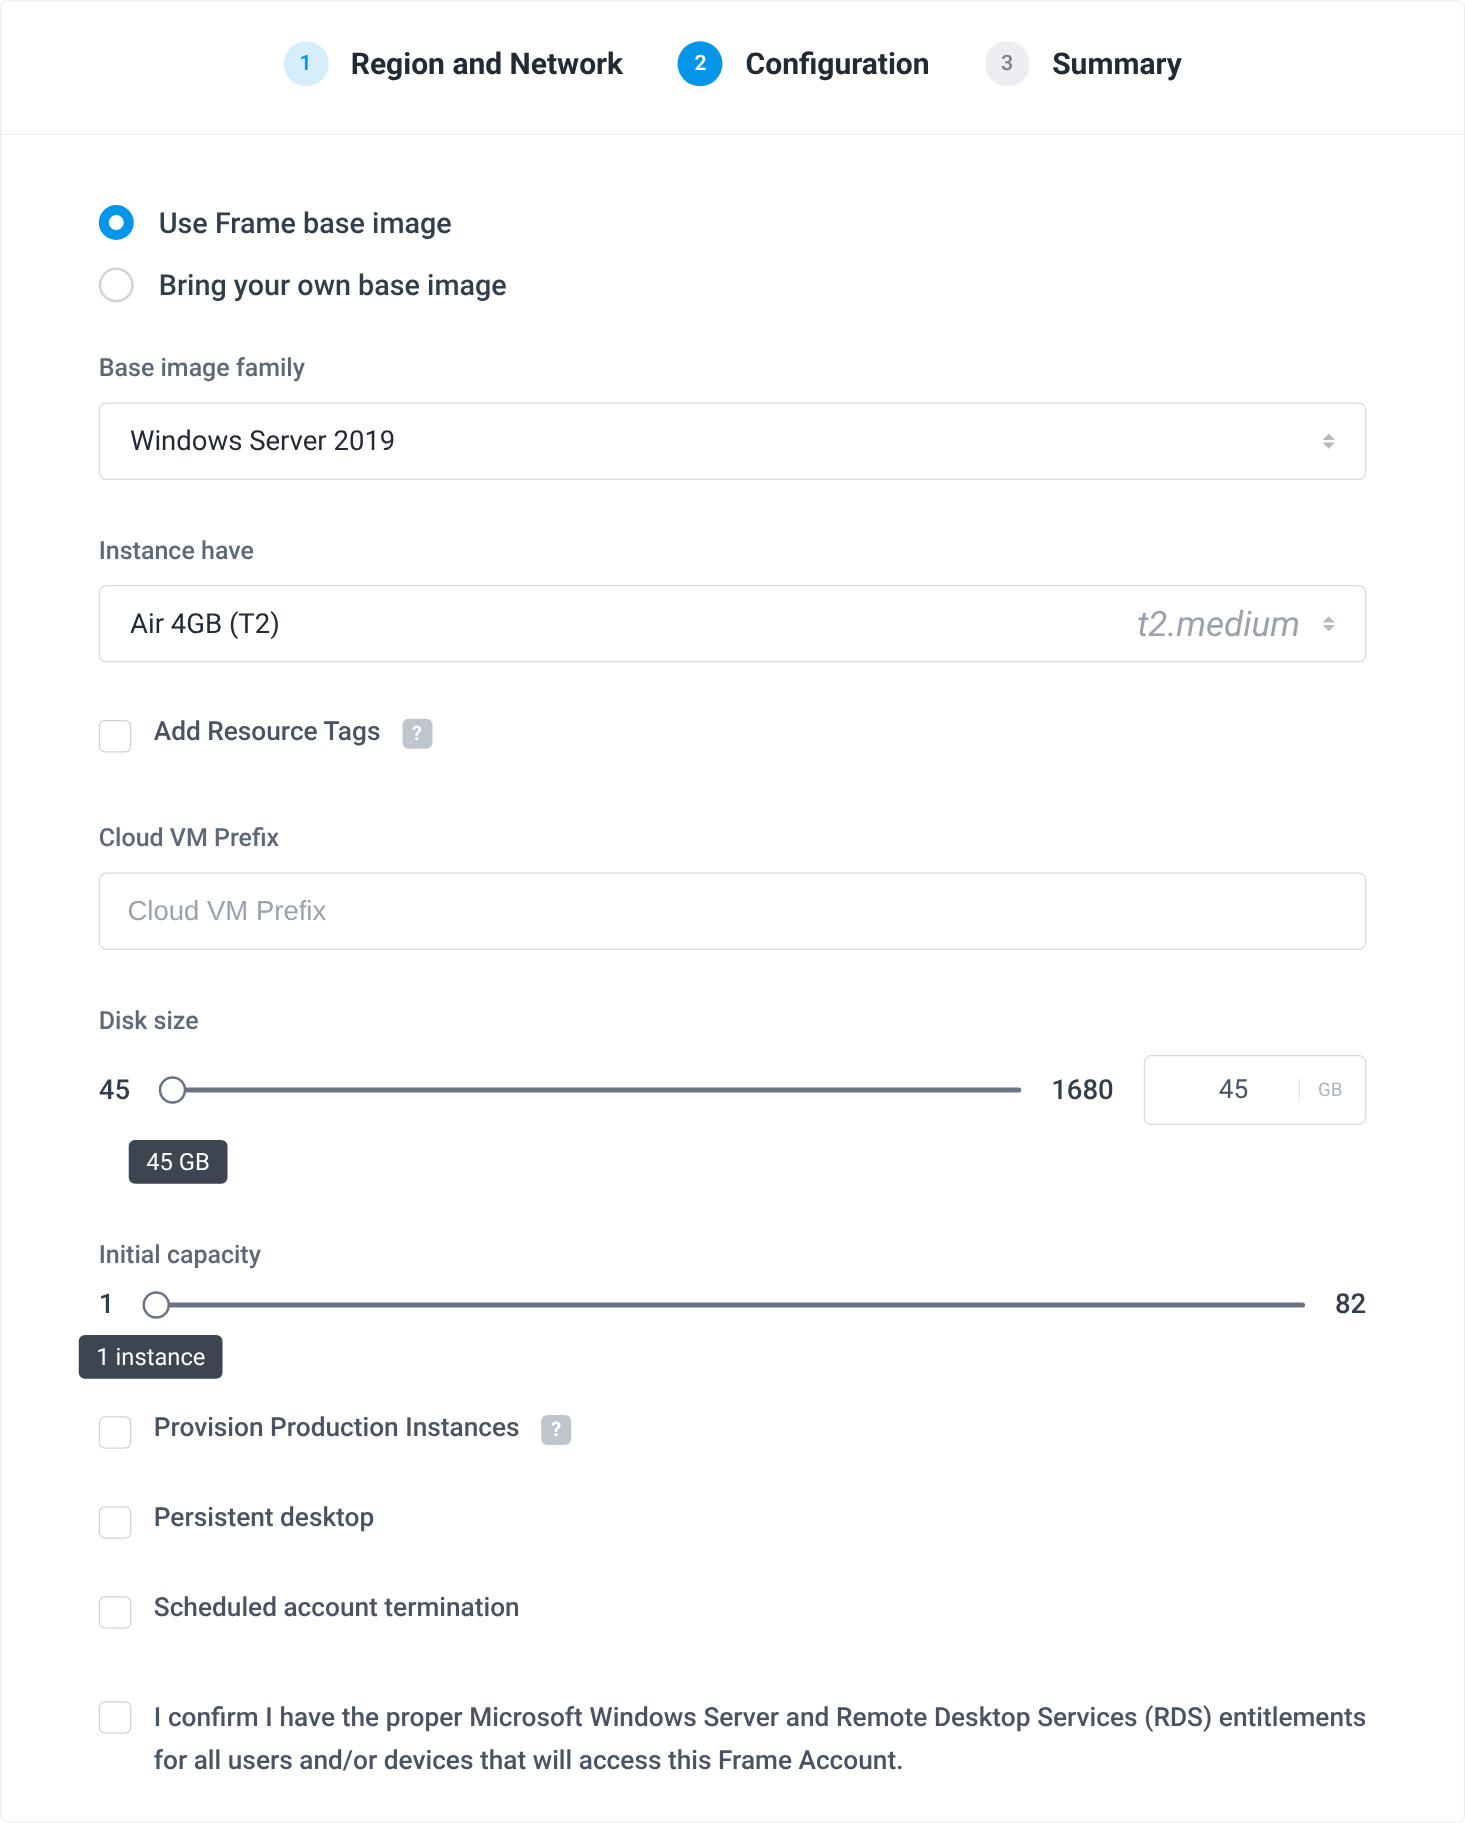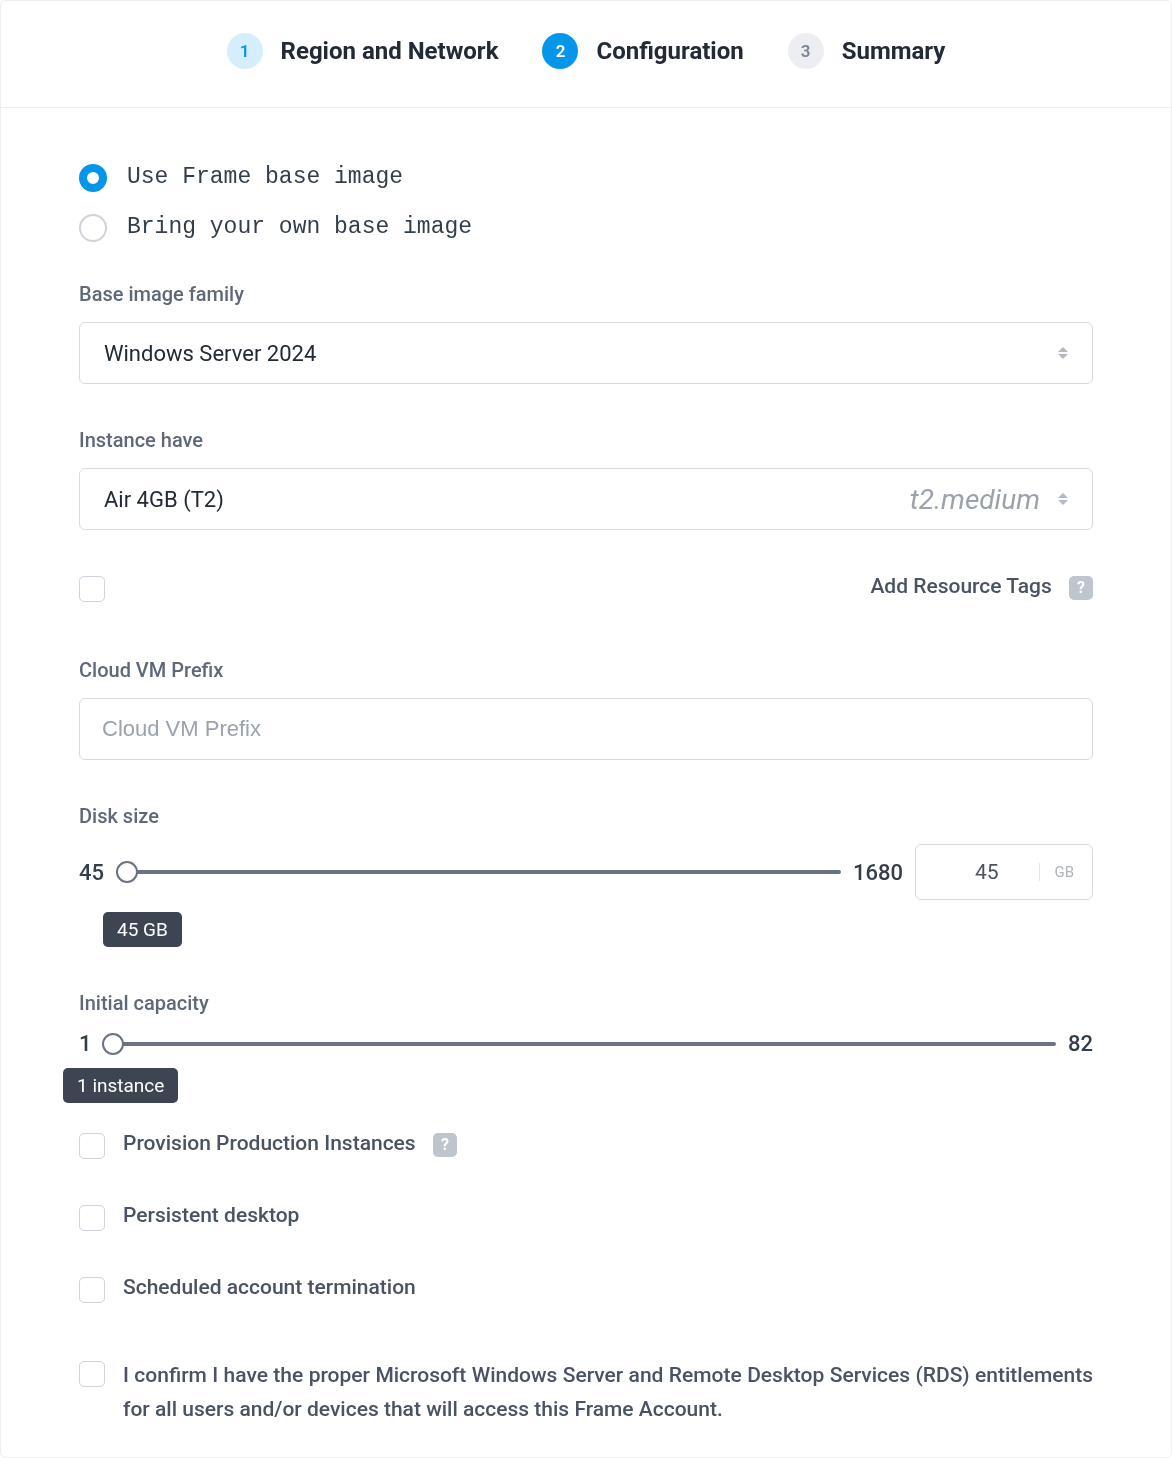--- a/index.html
+++ b/index.html
@@ -62,24 +62,23 @@
     padding: 56px 78px 40px;
   }
   .radio-group {
     display: flex;
     flex-direction: column;
     gap: 22px;
     margin-bottom: 40px;
   }
   .radio-row {
     display: flex;
-    align-items: flex-start;
+    align-items: center;
     gap: 20px;
     cursor: pointer;
-    font-family: Liberation Mono, monospace;
   }
   .radio {
     width: 28px;
     height: 28px;
     border-radius: 50%;
     border: 2px solid #cfd4db;
     display: flex;
     align-items: center;
     justify-content: center;
     flex-shrink: 0;
@@ -179,21 +178,21 @@
     padding: 0 22px;
     font-size: 22px;
     color: #222a35;
     margin-bottom: 44px;
   }
   .text-input::placeholder { color: #9aa2ad; }
   .slider-section { margin-bottom: 44px; }
   .slider-row {
     display: flex;
     align-items: center;
-    gap: 12px;
+    gap: 24px;
   }
   .slider-min, .slider-max {
     font-size: 22px;
     color: #333e4d;
     font-weight: 500;
   }
   .slider-track {
     flex: 1;
     height: 4px;
     background: #6a7381;
@@ -273,21 +272,21 @@
       </div>
       <div class="radio-row">
         <div class="radio"></div>
         <div class="radio-label">Bring your own base image</div>
       </div>
     </div>
 
     
     <div class="field-label">Base image family</div>
     <div class="select-box">
-      <span>Windows Server 2024</span>
+      <span>Windows Server 2019</span>
       <span class="right">
         <span class="select-caret">
           <span class="tri up"></span>
             <span class="tri down"></span>
         </span>
       </span>
     </div>
 
     
     <div class="field-label">Instance have</div>
@@ -296,21 +295,21 @@
       <span class="right">
         <span>t2.medium</span>
         <span class="select-caret">
           <span class="tri up"></span>
             <span class="tri down"></span>
         </span>
       </span>
     </div>
 
     
-    <div class="checkbox-row" style="margin-bottom:56px;justify-content:space-between;">
+    <div class="checkbox-row" style="margin-bottom:56px;">
       <div class="checkbox"></div>
       <div class="checkbox-label">
         <span>Add Resource Tags</span>
         <span class="help-badge">?</span>
       </div>
     </div>
 
     
     <div class="field-label">Cloud VM Prefix</div>
     <input class="text-input" placeholder="Cloud VM Prefix" style="">

